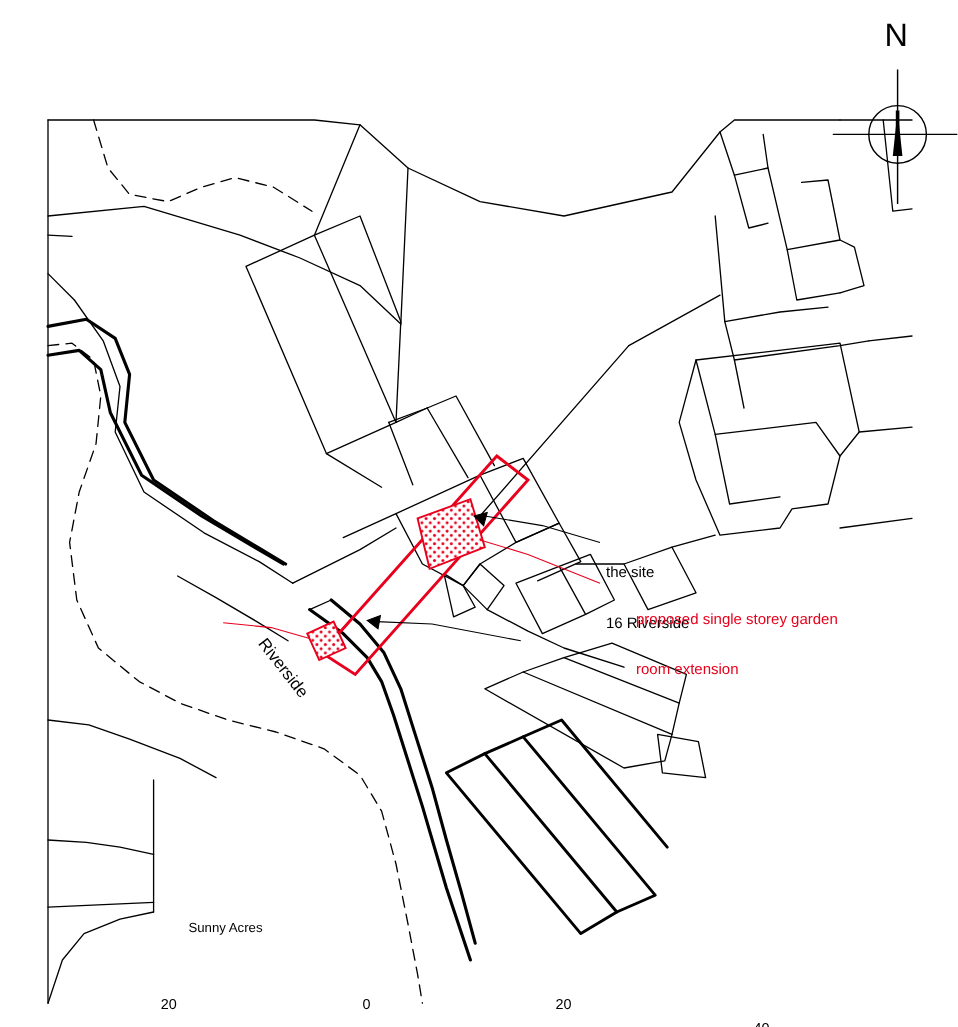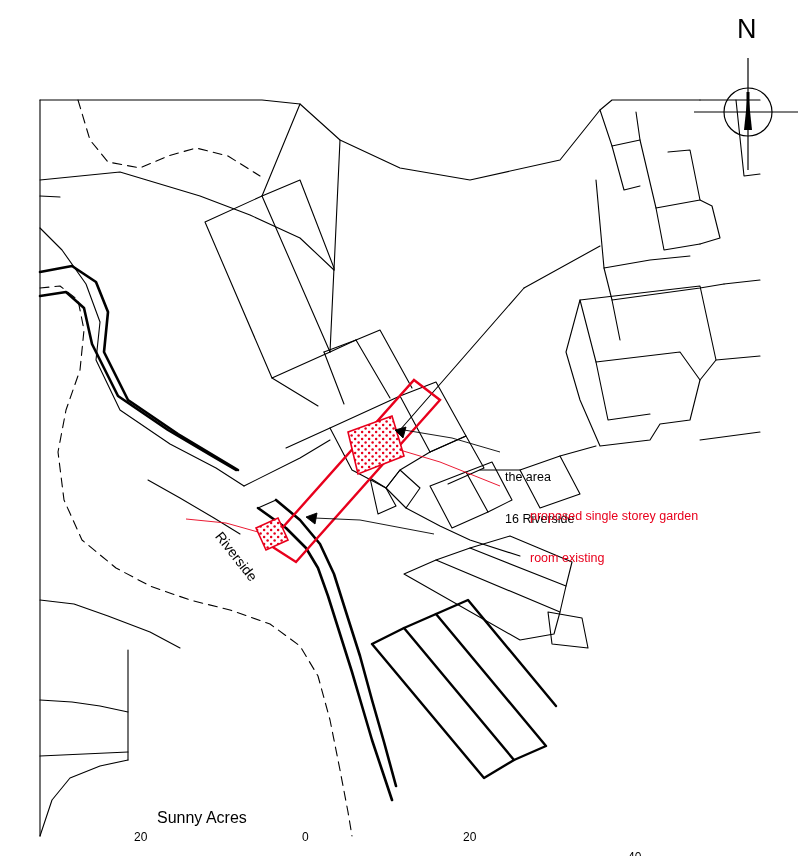--- a/index.html
+++ b/index.html
@@ -40,22 +40,21 @@
   }
   .lbl.north {
     font-size: 27px;
     letter-spacing: 0.5px;
   }
   .lbl.street {
     font-size: 14px;
     transform-origin: left top;
   }
   .lbl.estate {
-    font-size: 16px;
-    margin-top: 44px;
+    font-size: 11px;
   }
 </style>
 </head>
 <body>
 
 <div id="sheet">
 
   <svg id="plan-svg" viewBox="0 0 798 856">
     <defs>
       <pattern id="hatchRed" width="7" height="7" patternUnits="userSpaceOnUse">
@@ -177,27 +176,27 @@
     </g>
 
     <g stroke="#000000" stroke-width="1.1">
       <line x1="148" y1="840" x2="148" y2="840"></line>
     </g>
   </svg>
 
   <div class="lbl north" style="left:737px; top:22px;">N</div>
 
   <div class="lbl" style="left:505px; top:442px;">
-    <div>the area</div>
+    <div>the site</div>
     <div>16 Riverside</div>
   </div>
 
   <div class="lbl red" style="left:530px; top:481px;">
     <div>proposed single storey garden</div>
-    <div>room existing</div>
+    <div>room extension</div>
   </div>
 
 
 
   <div class="lbl street" style="left:224px; top:529px; transform: rotate(52deg);">Riverside</div>
 
   <div class="lbl estate" style="left:157px; top:767px;">Sunny Acres</div>
 
   <div class="lbl scale" style="left:134px; top:830px;">20</div>
   <div class="lbl scale" style="left:302px; top:830px;">0</div>

